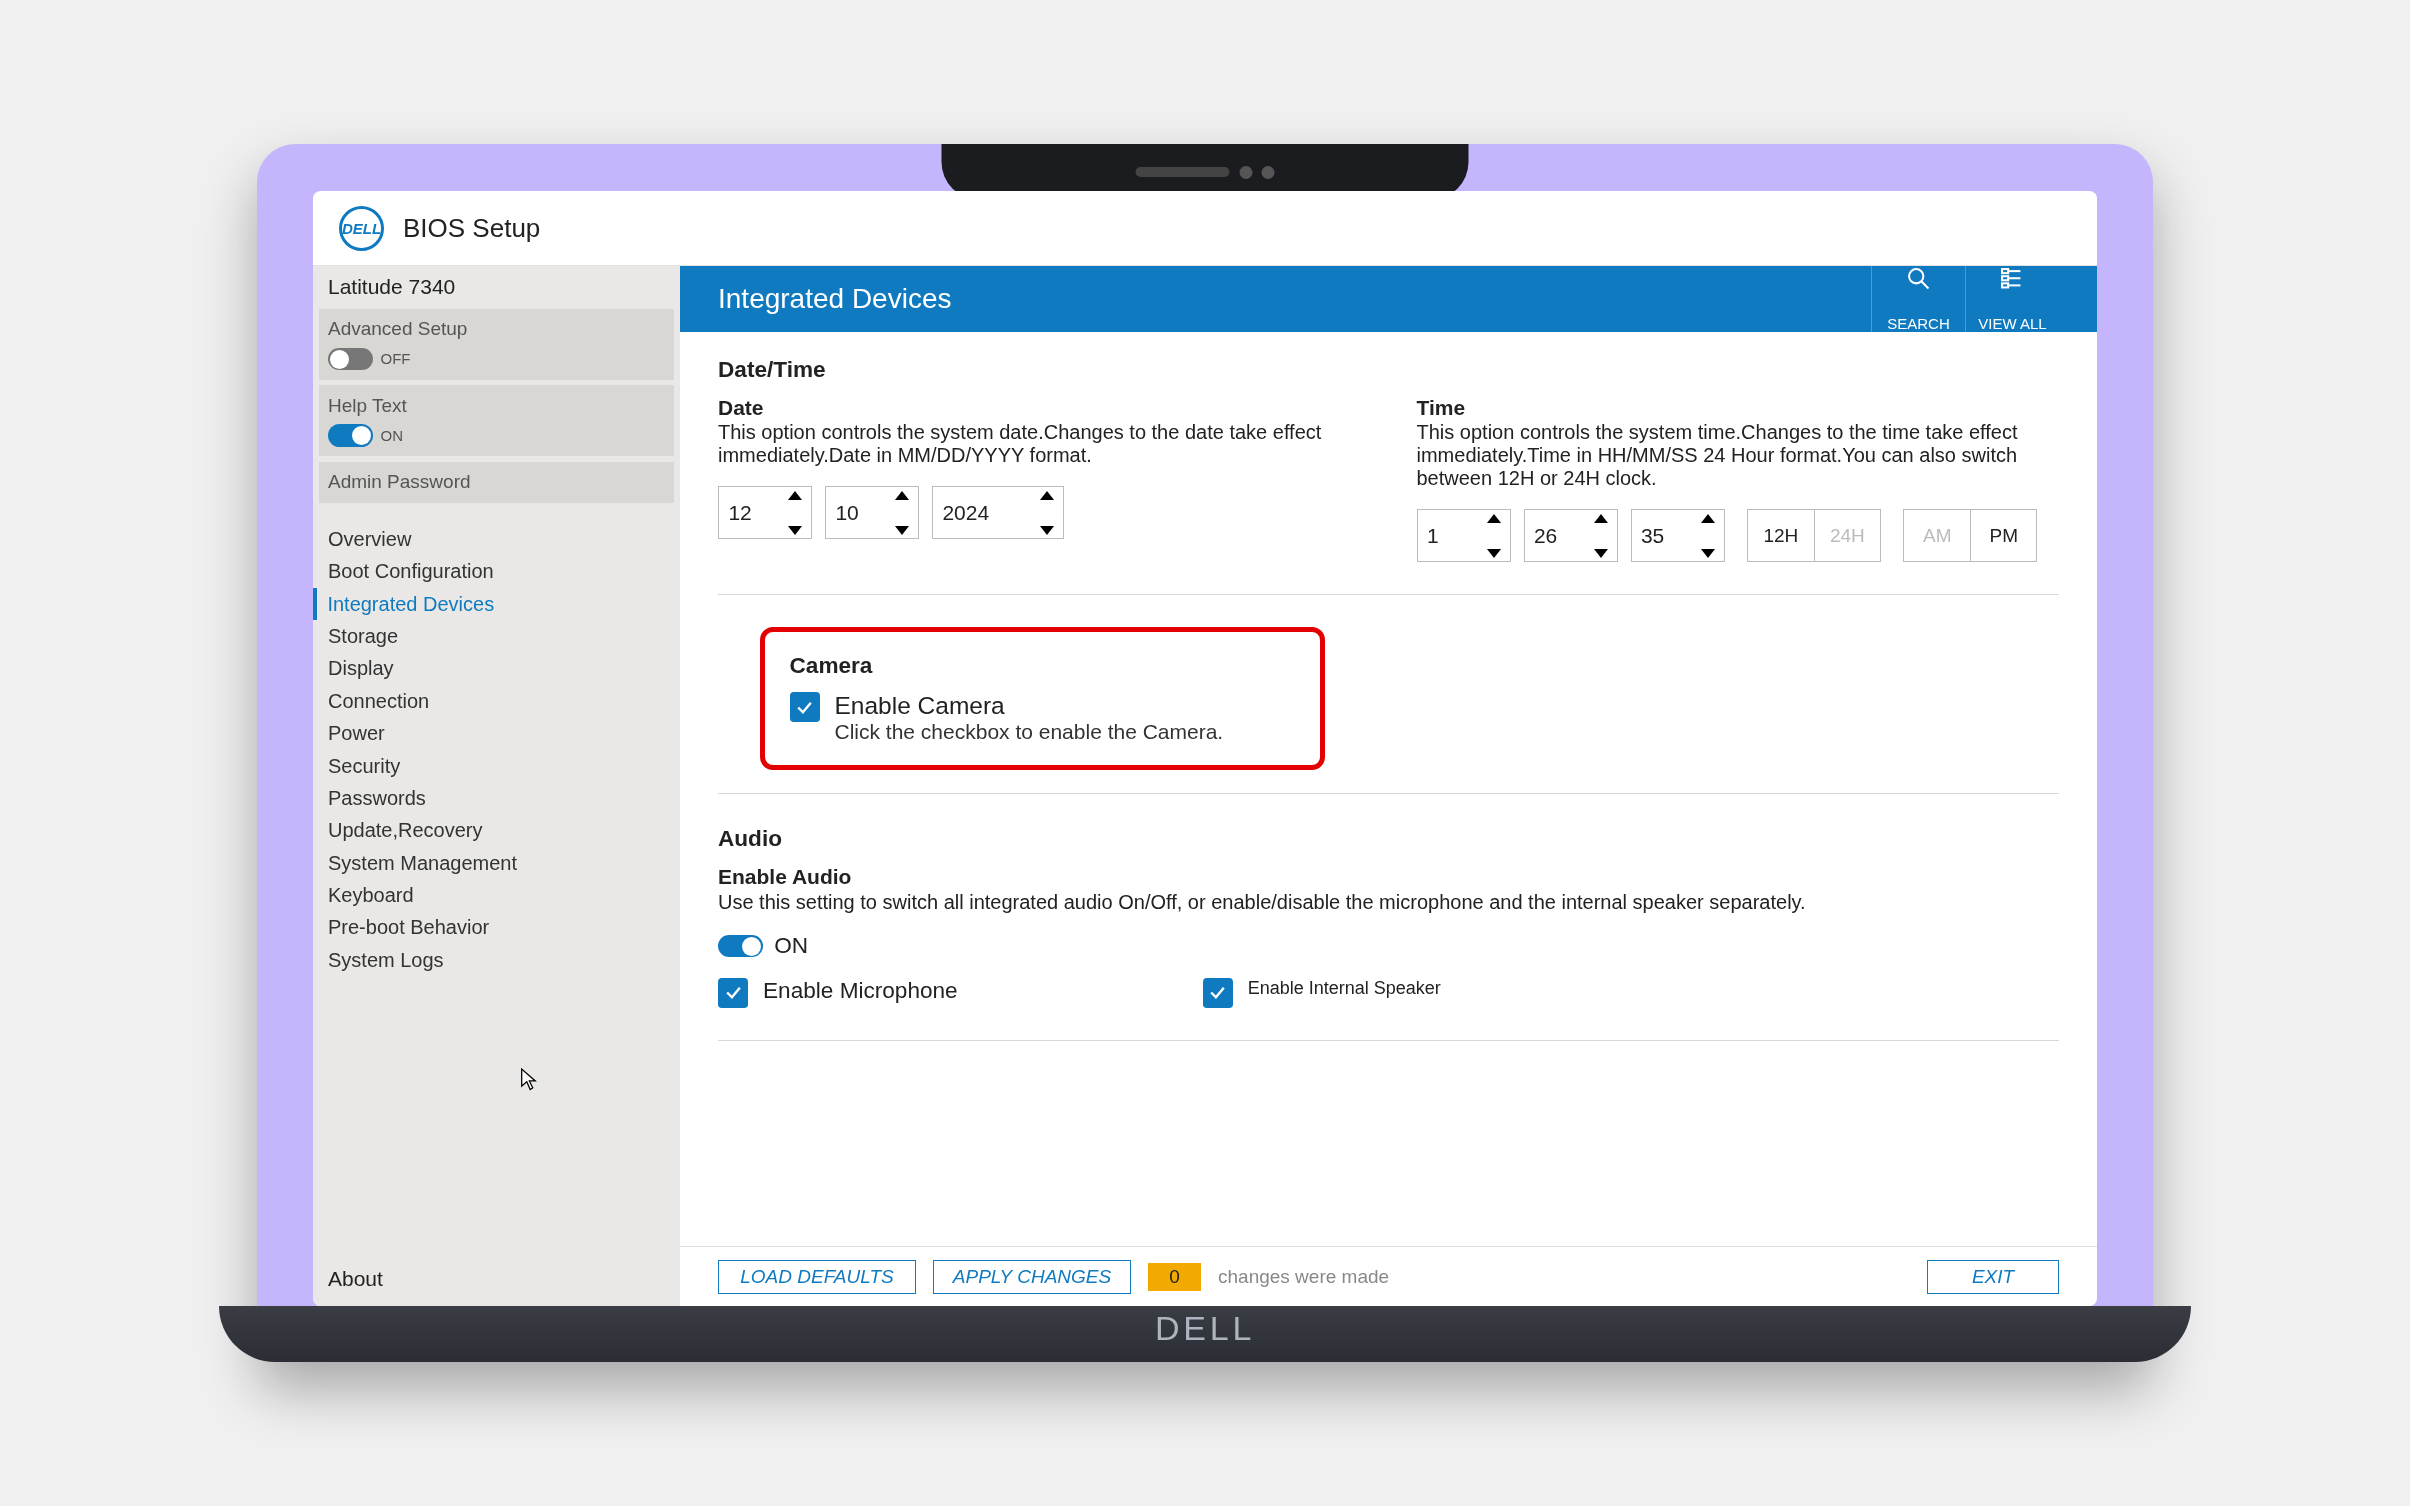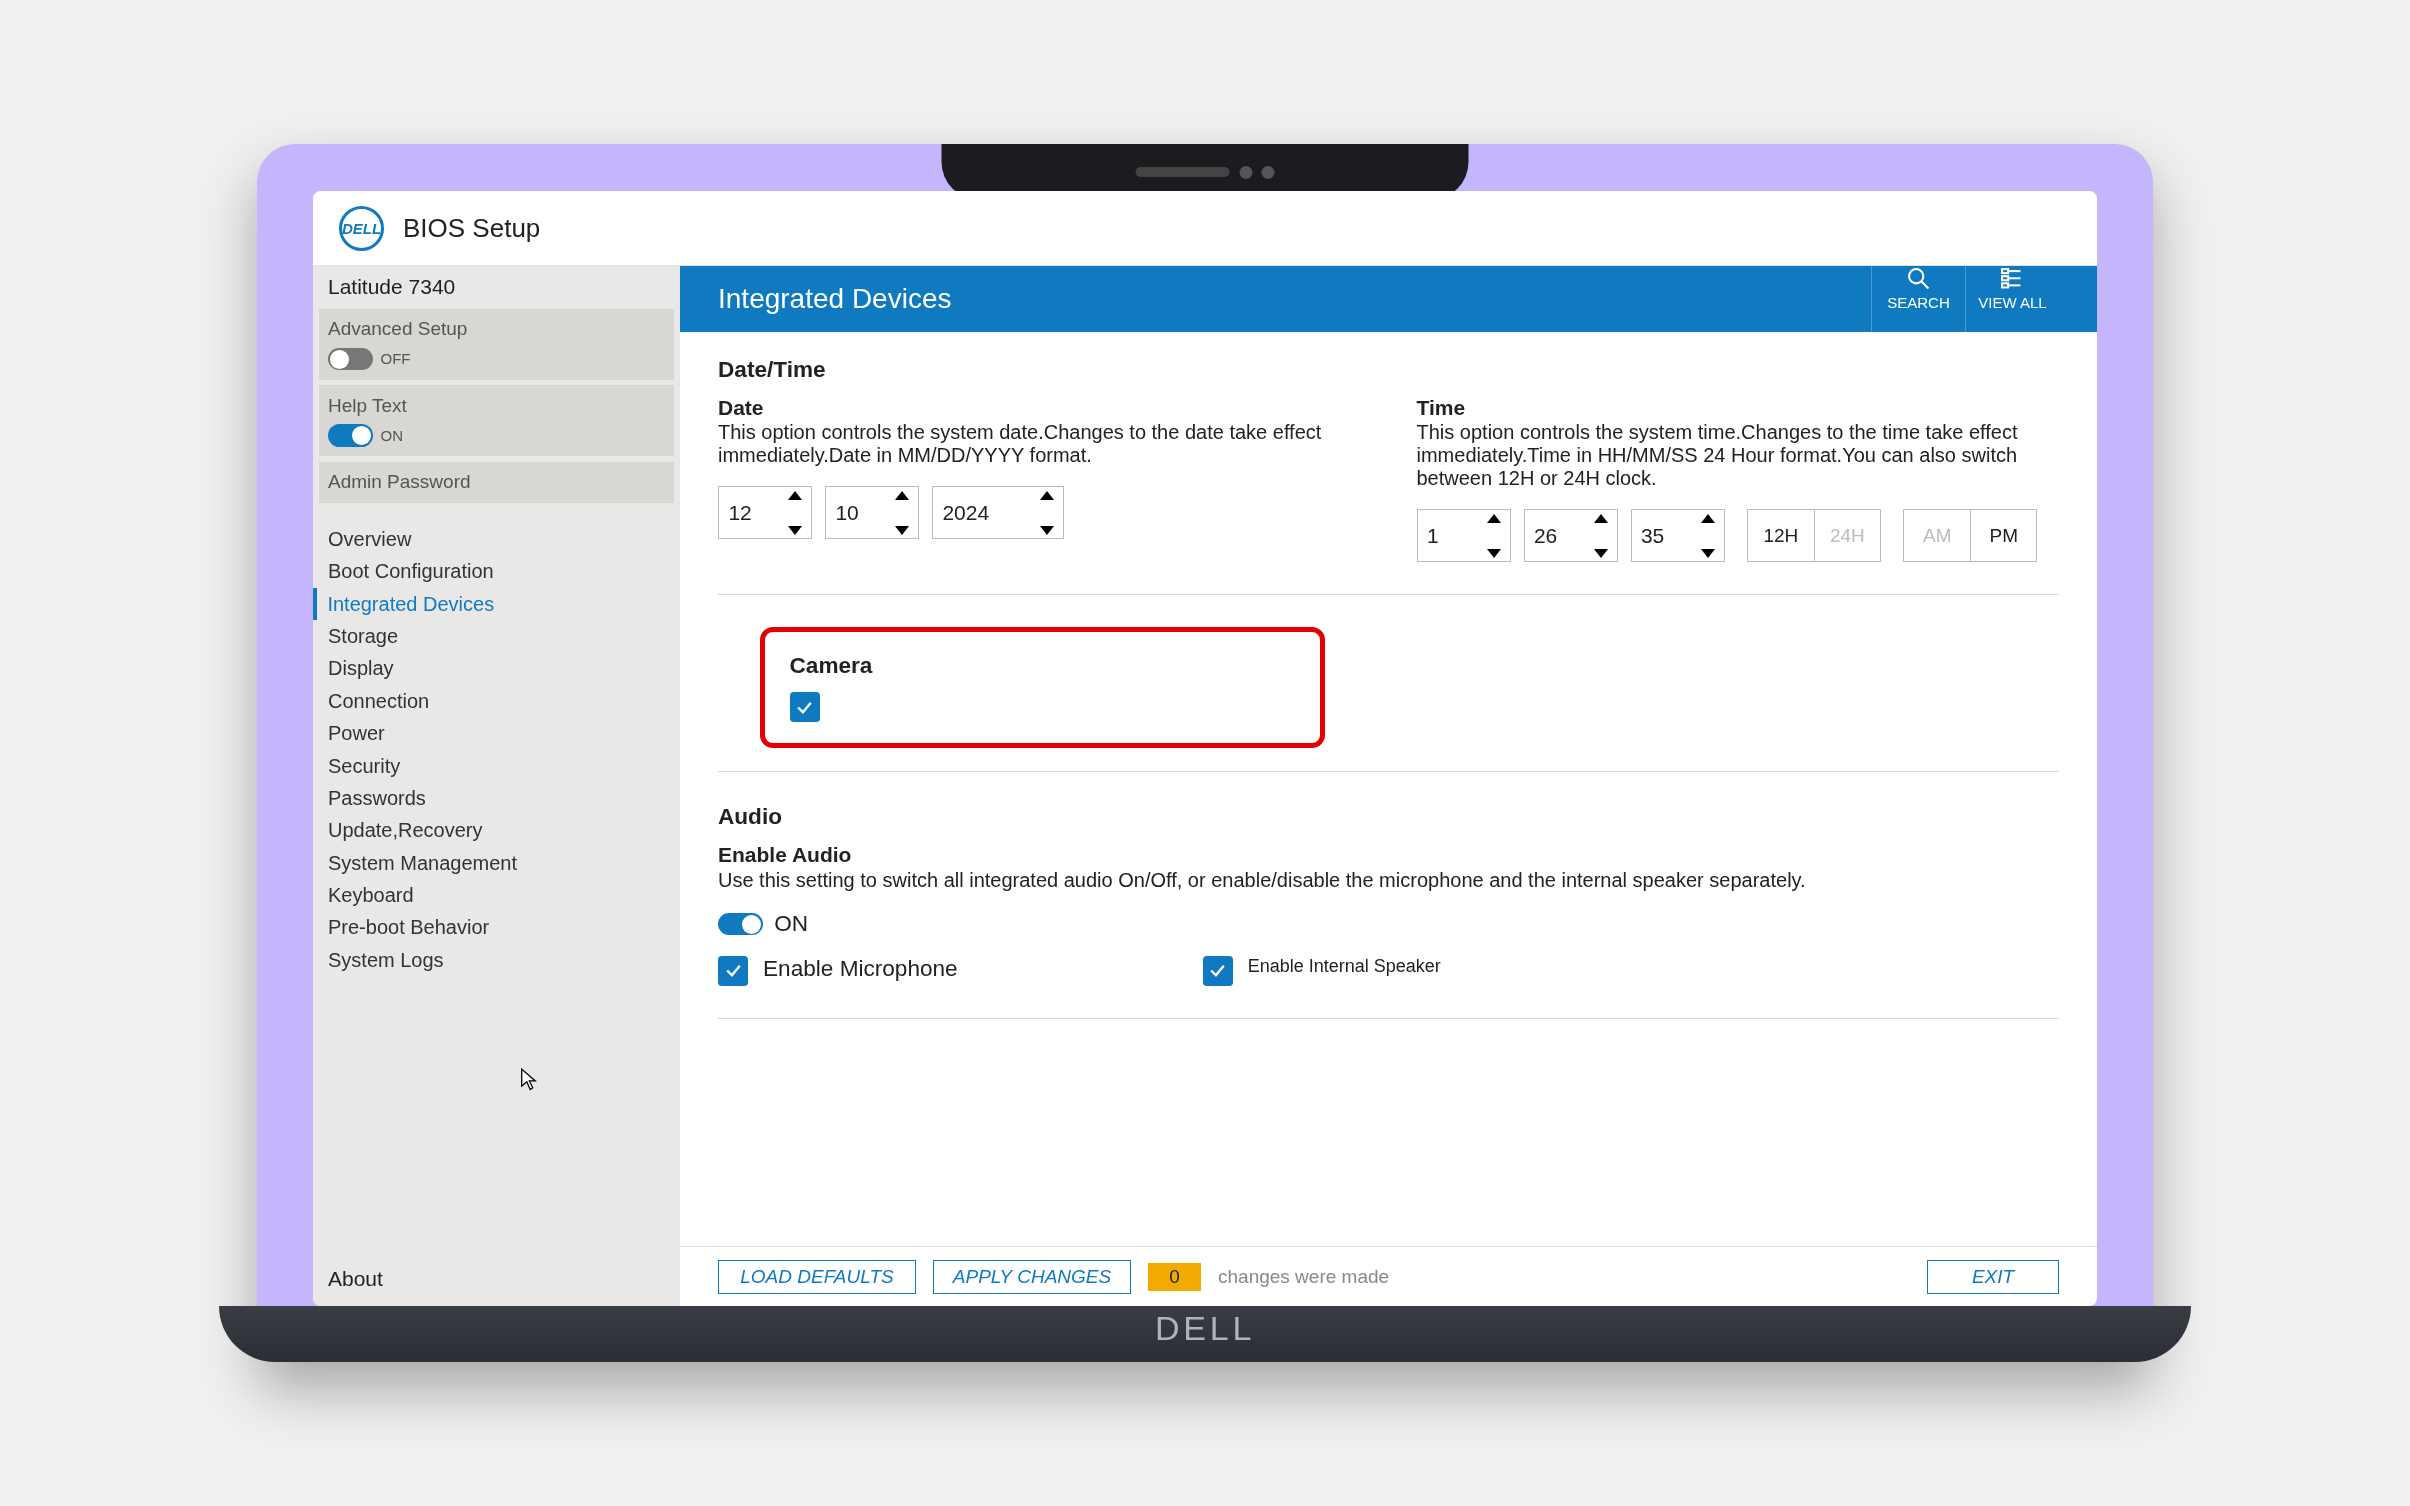--- a/index.html
+++ b/index.html
@@ -90,21 +90,21 @@
 
   
   .main{flex:1;display:flex;flex-direction:column;min-width:0;}
   .pageheader{
     background:#0f7ac0;color:#fff;height:66px;display:flex;align-items:center;
     padding:0 38px;font-size:28px;
   }
   .header-actions{margin-left:auto;display:flex;}
   .hact{
     width:94px;height:66px;border-left:0.9px solid rgba(255,255,255,.25);
-    display:flex;flex-direction:column;align-items:center;justify-content:flex-start;
+    display:flex;flex-direction:column;align-items:center;justify-content:space-between;
     font-size:15px;gap:3.8px;
   }
   .hact svg{width:24.5px;height:24.5px;fill:none;stroke:#fff;stroke-width:2;}
 
   .content{flex:1;overflow:auto;padding:19px 38px 0;}
   .section-title{font-weight:bold;font-size:22.6px;margin:5.6px 0 13px;}
   .subhead{font-weight:bold;font-size:21px;margin:0 0 1.9px;}
   .desc{font-size:20px;color:#222;margin-bottom:19px;max-width:734px;}
   .row2{display:flex;gap:56px;}
   .col{flex:1;}
@@ -320,20 +320,24 @@
             <hr class="hr">
 
             <div class="highlight-box">
               <div class="section-title" style="margin-top:0">Camera</div>
               <div class="check-row">
                 <span class="check">
                   <svg viewBox="0 0 24 24">
                       <polyline points="4 12 10 18 20 6"></polyline>
                     </svg>
                 </span>
+                <div class="check-text">
+                  <div class="lbl">Enable Camera</div>
+                  <div class="sub">Click the checkbox to enable the Camera.</div>
+                </div>
               </div>
             </div>
 
             <hr class="hr" style="margin-top:22.6px">
 
             <div class="section-title">Audio</div>
             <div class="subhead">Enable Audio</div>
             <div class="desc" style="max-width:1130px">Use this setting to switch all integrated audio On/Off, or enable/disable the microphone and the internal speaker separately.</div>
 
             <div class="tog-inline">

